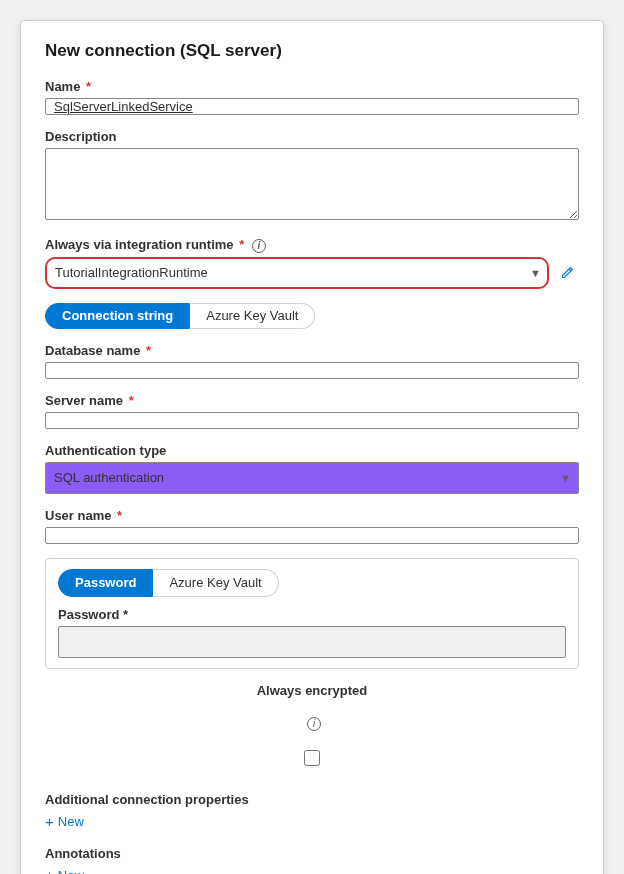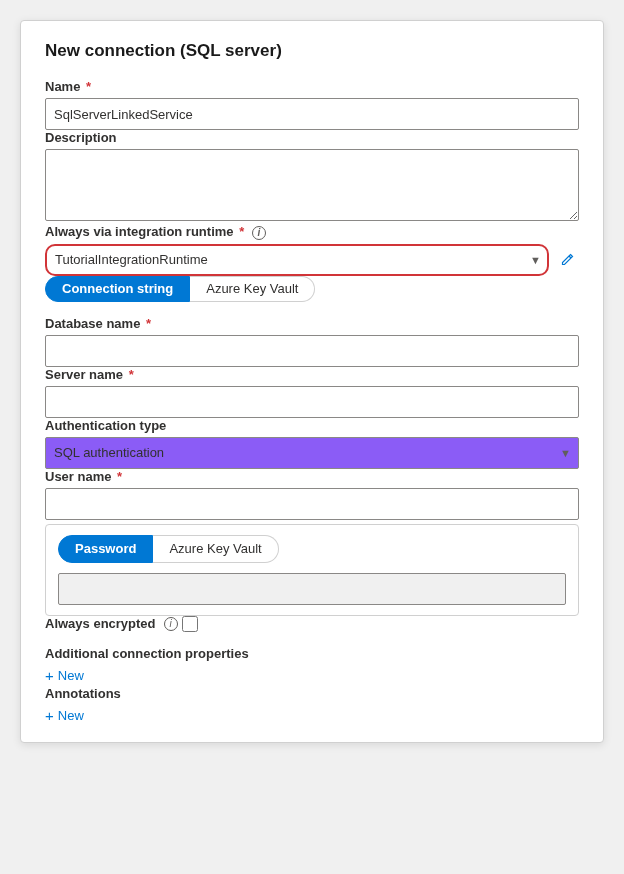--- a/index.html
+++ b/index.html
@@ -27,41 +27,43 @@
       padding: 20px 24px 16px 24px;
       flex: 1;
     }
     .panel-title {
       font-size: 17px;
       font-weight: 600;
       margin-bottom: 18px;
       color: #1a1a1a;
     }
     .form-group {
+      margin-bottom: 14px;
     }
     .form-label {
       display: block;
       font-size: 13px;
       font-weight: 600;
       margin-bottom: 4px;
       color: #323130;
     }
     .form-label .required {
       color: #d13438;
       margin-left: 2px;
     }
     .form-input {
       width: 100%;
-      height: 32px;
+      height: 17px;
       border: 1px solid #8a8886;
       border-radius: 2px;
       padding: 4px 8px;
       font-size: 13px;
       color: #323130;
       outline: none;
+      text-decoration: underline;
     }
     .form-textarea {
       width: 100%;
       height: 72px;
       border: 1px solid #8a8886;
       border-radius: 2px;
       padding: 6px 8px;
       font-size: 13px;
       color: #323130;
       outline: none;
@@ -209,22 +211,23 @@
       height: 32px;
       border: 1px solid #8a8886;
       border-radius: 2px;
       padding: 4px 8px;
       background: #f0f0f0;
       outline: none;
     }
     .always-encrypted-row {
       display: flex;
       align-items: center;
-      gap: 4px;
-      margin-bottom: 14px;
+      gap: 19px;
+      margin-bottom: 26px;
+      flex-direction: column;
     }
     .checkbox-input {
       width: 16px;
       height: 16px;
       border: 1px solid #8a8886;
       cursor: pointer;
     }
     .add-new-btn {
       background: none;
       border: none;
@@ -338,20 +341,24 @@
       </label>
       <input type="text" class="form-input" value="" style="">
     </div>
 
     <div class="form-group">
       <div class="password-section">
         <div class="password-tab-group">
           <button class="password-tab-btn active">Password</button>
           <button class="password-tab-btn inactive">Azure Key Vault</button>
         </div>
+        <label class="password-input-label">
+          <span>Password</span>
+          <span class="required">*</span>
+        </label>
         <input type="password" class="password-input" value="" style="">
       </div>
     </div>
 
     <div class="always-encrypted-row">
       <span class="form-label" style="margin:0">Always encrypted</span>
       <span class="info-circle">i</span>
       <input type="checkbox" class="checkbox-input" style="">
     </div>
 

